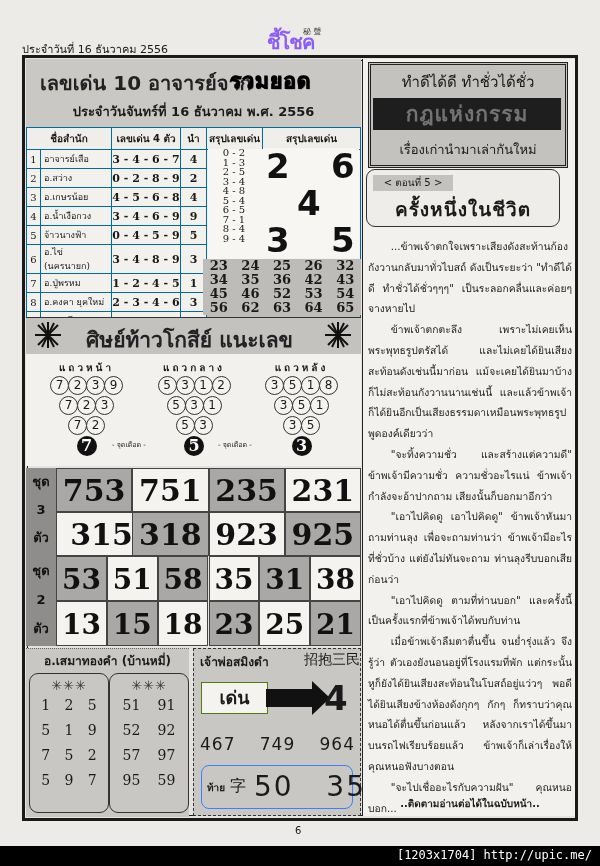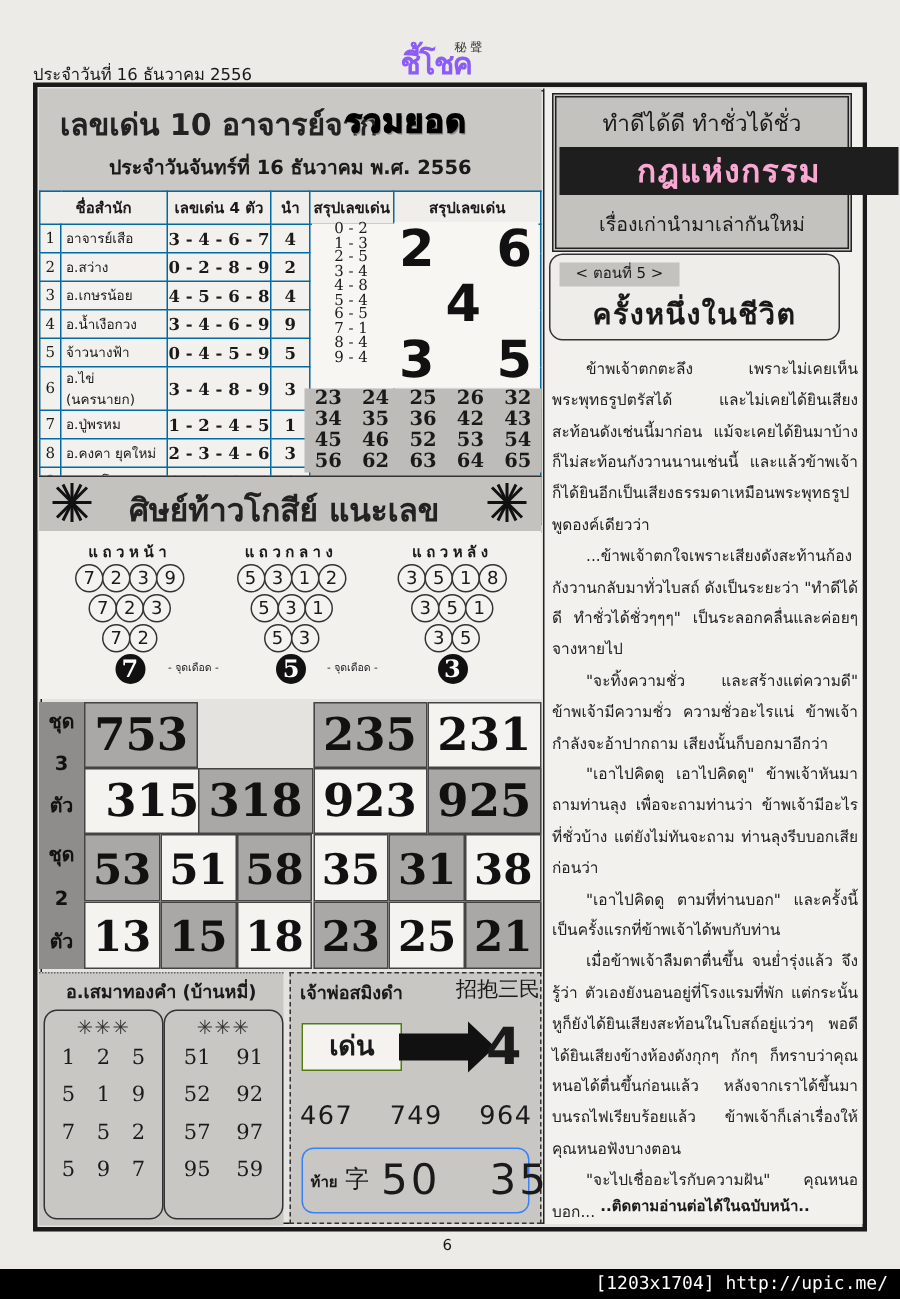--- a/index.html
+++ b/index.html
@@ -59,21 +59,21 @@
   .arrow-head { left:118px; top:32px; width:0; height:0; border-top:17px solid transparent; border-bottom:17px solid transparent; border-left:18px solid #111; }
   .den-num { left:130px; top:29px; font-size:34px; font-weight:bold; }
   .triple { left:6px; top:85px; width:155px; display:flex; justify-content:space-between; font-size:17px; letter-spacing:1px; }
   .tail-box { left:7px; top:116px; width:150px; height:42px; border:1px solid #3b82f6; border-radius:8px; }
   .tail-label { left:5px; top:14px; font-size:10px; font-weight:bold; }
   .tail-cn { left:28px; top:10px; font-size:16px; font-family:"DejaVu Serif", serif; }
   .tail-nums { left:52px; top:4px; font-size:28px; letter-spacing:2px; }
 
   .rt-top { left:368px; top:62px; width:200px; height:106px; background:#c3c2bf; border:3px double #222; box-sizing:border-box; }
   .rt-l1 { left:0; width:194px; top:5px; text-align:center; font-size:15px; }
-  .rt-l2 { left:2px; top:33px; width:226px; height:32px; background:#1e1e1e; color:#f9a8d4; font-size:21px; font-weight:bold; text-align:center; line-height:32px; letter-spacing:1px; }
+  .rt-l2 { left:2px; top:33px; width:188px; height:32px; background:#1e1e1e; color:#737373; font-size:21px; font-weight:bold; text-align:center; line-height:32px; letter-spacing:1px; }
   .rt-l3 { left:0; width:194px; top:74px; text-align:center; font-size:13px; }
   .ep-box { left:366px; top:169px; width:192px; height:56px; border:1px solid #333; border-radius:9px; background:#eeede9; }
   .ep-tag { left:6px; top:5px; width:80px; height:16px; background:#c3c2bf; font-size:10px; text-align:center; line-height:16px; }
   .ep-title { left:0; width:192px; top:24px; text-align:center; font-size:19px; font-weight:900; letter-spacing:1px; }
   .story { left:368px; top:236px; width:204px; font-size:10.3px; line-height:20.8px; color:#222; text-align:justify; }
   .story p { margin:0; text-indent:2.2em; }
   .next { left:368px; top:796px; width:204px; text-align:center; font-size:10px; font-weight:bold; }
 
   .page-num { left:295px; top:825px; font-size:10px; }
   .footer-bar { left:0; top:846px; width:600px; height:20px; background:#000; }
@@ -318,20 +318,21 @@
     <div>3</div>
     <div>ตัว</div>
   </div>
   <div class="abs set-label" style="left:0; top:88px; width:30px; height:90px; line-height:29px;">
     <div>ชุด</div>
     <div>2</div>
     <div>ตัว</div>
   </div>
   <div id="sets3" class="abs" style="left:30px; top:0; width:305px; height:88px;">
       <div class="abs setcell g" style="left:0px; top:0px; width:76.25px; height:44px; font-size:30px; line-height:44px;">753</div>
+      <div class="abs setcell w" style="left:76.25px; top:0px; width:76.25px; height:44px; font-size:30px; line-height:44px;">751</div>
       <div class="abs setcell g" style="left:152.5px; top:0px; width:76.25px; height:44px; font-size:30px; line-height:44px;">235</div>
       <div class="abs setcell w" style="left:228.75px; top:0px; width:76.25px; height:44px; font-size:30px; line-height:44px;">231</div>
       <div class="abs setcell w" style="left:0px; top:44px; width:91px; height:44px; font-size:30px; line-height:44px;">315</div>
       <div class="abs setcell g" style="left:76.25px; top:44px; width:76.25px; height:44px; font-size:30px; line-height:44px;">318</div>
       <div class="abs setcell w" style="left:152.5px; top:44px; width:76.25px; height:44px; font-size:30px; line-height:44px;">923</div>
       <div class="abs setcell g" style="left:228.75px; top:44px; width:76.25px; height:44px; font-size:30px; line-height:44px;">925</div>
     </div>
   <div id="sets2" class="abs" style="left:30px; top:88px; width:305px; height:90px;">
       <div class="abs setcell g" style="left:0px; top:0px; width:50.833333333333336px; height:45px; font-size:28px; line-height:45px;">53</div>
       <div class="abs setcell w" style="left:50.833333333333336px; top:0px; width:50.833333333333336px; height:45px; font-size:28px; line-height:45px;">51</div>
@@ -405,22 +406,22 @@
 <div class="abs rt-top">
   <div class="abs rt-l1">ทำดีได้ดี ทำชั่วได้ชั่ว</div>
   <div class="abs rt-l2">กฎแห่งกรรม</div>
   <div class="abs rt-l3">เรื่องเก่านำมาเล่ากันใหม่</div>
 </div>
 <div class="abs ep-box">
   <div class="abs ep-tag">&lt; ตอนที่ 5 &gt;</div>
   <div class="abs ep-title">ครั้งหนึ่งในชีวิต</div>
 </div>
 <div class="abs story" id="story">
+    <p>...ข้าพเจ้าตกใจเพราะเสียงดังสะท้านก้องกังวานกลับมาทั่วไบสถ์ ดังเป็นระยะว่า "ทำดีได้ดี ทำชั่วได้ชั่วๆๆๆ" เป็นระลอกคลื่นและค่อยๆ จางหายไป</p>
     <p>ข้าพเจ้าตกตะลึง เพราะไม่เคยเห็นพระพุทธรูปตรัสได้ และไม่เคยได้ยินเสียงสะท้อนดังเช่นนี้มาก่อน แม้จะเคยได้ยินมาบ้าง ก็ไม่สะท้อนกังวานนานเช่นนี้ และแล้วข้าพเจ้าก็ได้ยินอีกเป็นเสียงธรรมดาเหมือนพระพุทธรูปพูดองค์เดียวว่า</p>
-    <p>...ข้าพเจ้าตกใจเพราะเสียงดังสะท้านก้องกังวานกลับมาทั่วไบสถ์ ดังเป็นระยะว่า "ทำดีได้ดี ทำชั่วได้ชั่วๆๆๆ" เป็นระลอกคลื่นและค่อยๆ จางหายไป</p>
     <p>"จะทิ้งความชั่ว และสร้างแต่ความดี" ข้าพเจ้ามีความชั่ว ความชั่วอะไรแน่ ข้าพเจ้ากำลังจะอ้าปากถาม เสียงนั้นก็บอกมาอีกว่า</p>
     <p>"เอาไปคิดดู เอาไปคิดดู" ข้าพเจ้าหันมาถามท่านลุง เพื่อจะถามท่านว่า ข้าพเจ้ามีอะไรที่ชั่วบ้าง แต่ยังไม่ทันจะถาม ท่านลุงรีบบอกเสียก่อนว่า</p>
     <p>"เอาไปคิดดู ตามที่ท่านบอก" และครั้งนี้เป็นครั้งแรกที่ข้าพเจ้าได้พบกับท่าน</p>
     <p>เมื่อข้าพเจ้าลืมตาตื่นขึ้น จนย่ำรุ่งแล้ว จึงรู้ว่า ตัวเองยังนอนอยู่ที่โรงแรมที่พัก แต่กระนั้นหูก็ยังได้ยินเสียงสะท้อนในโบสถ์อยู่แว่วๆ พอดีได้ยินเสียงข้างห้องดังกุกๆ กักๆ ก็ทราบว่าคุณหนอได้ตื่นขึ้นก่อนแล้ว หลังจากเราได้ขึ้นมาบนรถไฟเรียบร้อยแล้ว ข้าพเจ้าก็เล่าเรื่องให้คุณหนอฟังบางตอน</p>
     <p>"จะไปเชื่ออะไรกับความฝัน" คุณหนอบอก...</p>
   </div>
 <div class="abs next">..ติดตามอ่านต่อได้ในฉบับหน้า..</div>
 
 <div class="abs page-num">6</div>
 <div class="abs footer-bar">

